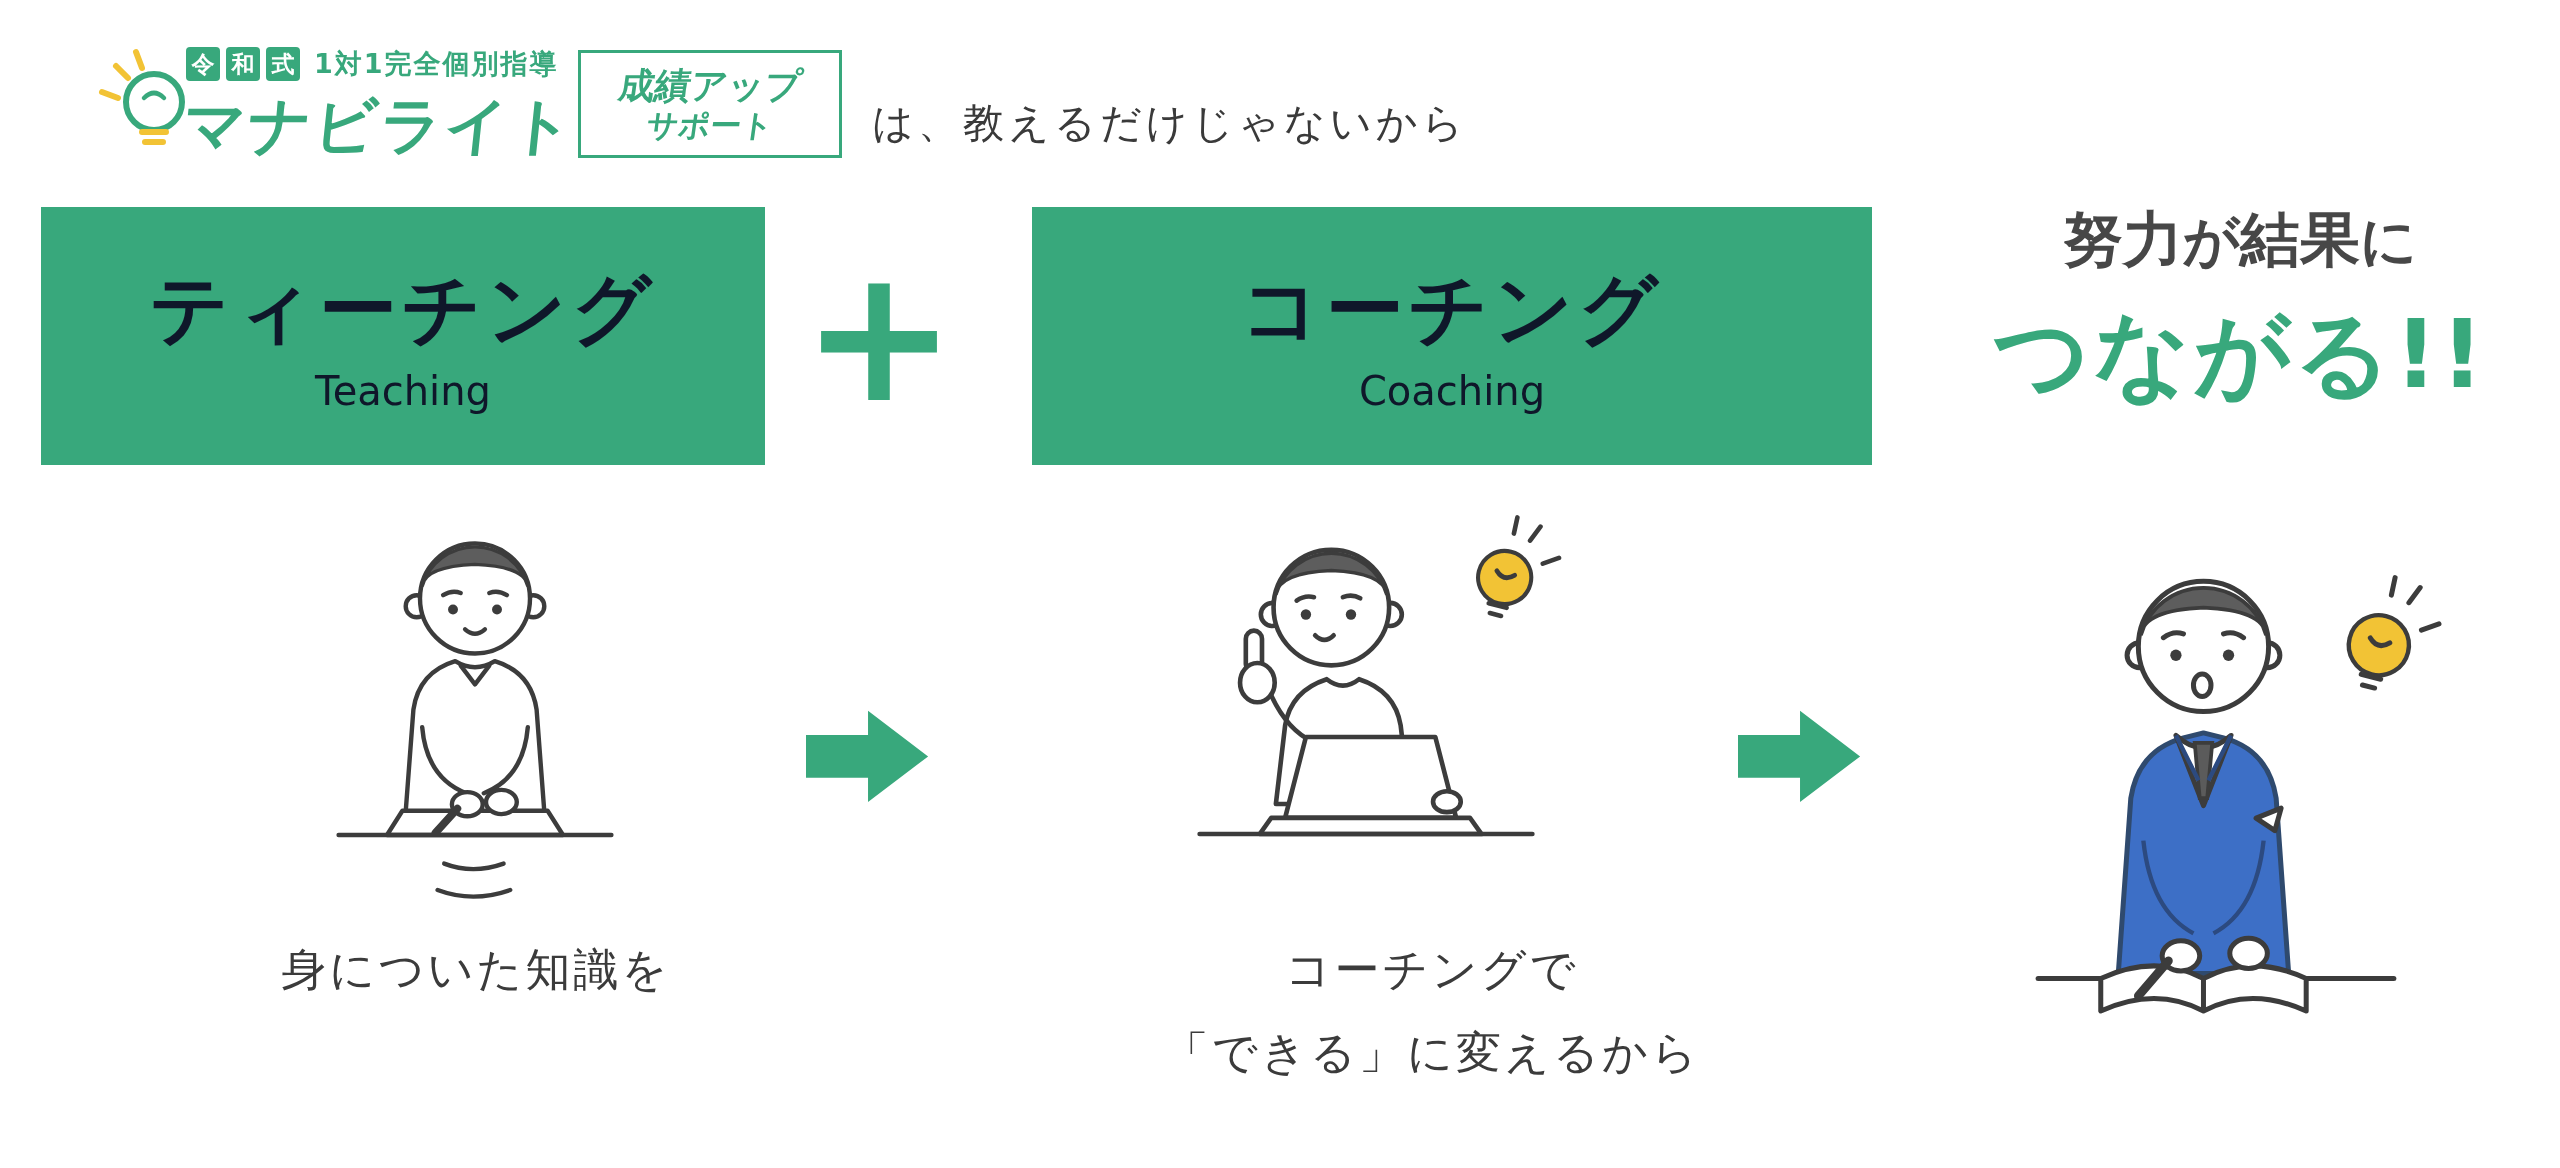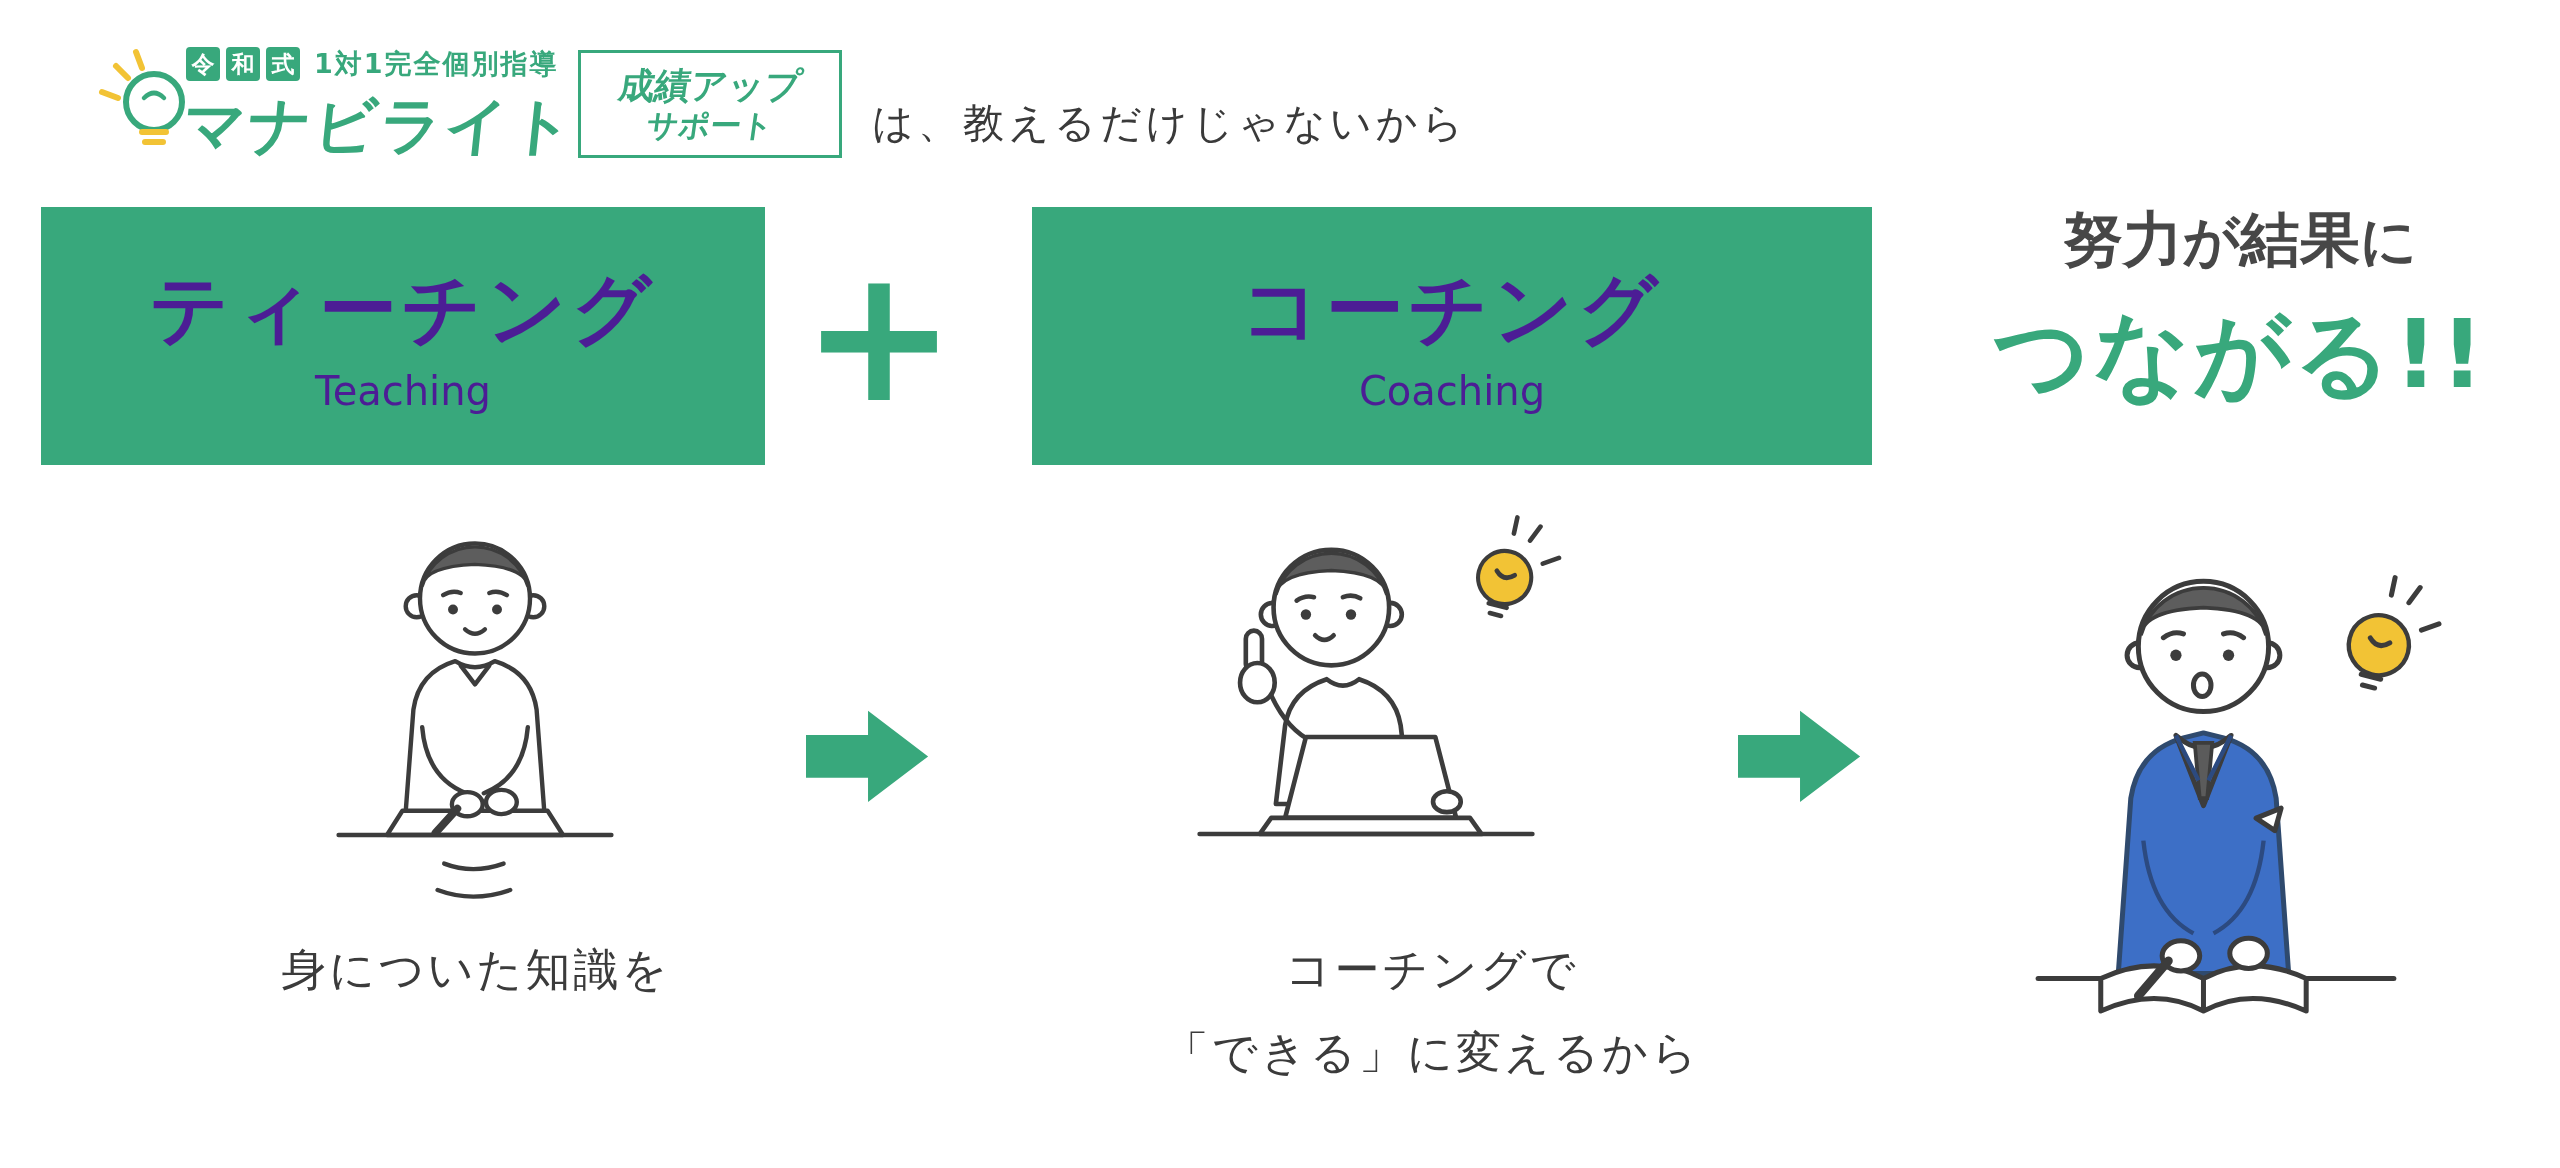--- a/index.html
+++ b/index.html
@@ -21,21 +21,21 @@
   .brand{position:absolute;left:183px;top:84px;font-size:62px;font-weight:900;color:var(--green);
          letter-spacing:2px;transform:skewX(-6deg)}
   .support-box{position:absolute;left:578px;top:50px;width:264px;height:108px;border:3px solid var(--green);
          display:flex;flex-direction:column;align-items:center;justify-content:center;color:var(--green);
          font-weight:800;line-height:1.2;background:#fff}
   .support-box .l1{font-size:36px;transform:skewX(-8deg)}
   .support-box .l2{font-size:31px;transform:skewX(-8deg)}
   .suffix{position:absolute;left:872px;top:96px;font-size:41px;font-weight:500;color:#3a3a3a;letter-spacing:4px}
 
   
-  .green-box{position:absolute;top:207px;height:258px;background:var(--green);color:#4c1d95;
+  .green-box{position:absolute;top:207px;height:258px;background:var(--green);color:#0f172a;
              display:flex;flex-direction:column;align-items:center;justify-content:center;gap:5px}
   .teaching-box{left:41px;width:724px}
   .coaching-box{left:1032px;width:840px}
   .box-title{font-size:78px;font-weight:800;letter-spacing:5px}
   .box-sub{font-size:40px;font-weight:400}
   .plus{position:absolute;left:779px;top:207px;width:200px;height:258px;display:flex;align-items:center;
         justify-content:center;font-size:185px;font-weight:900;color:var(--green)}
 
   
   .result-block{position:absolute;left:1950px;top:206px;width:580px;text-align:center;color:#474747}

